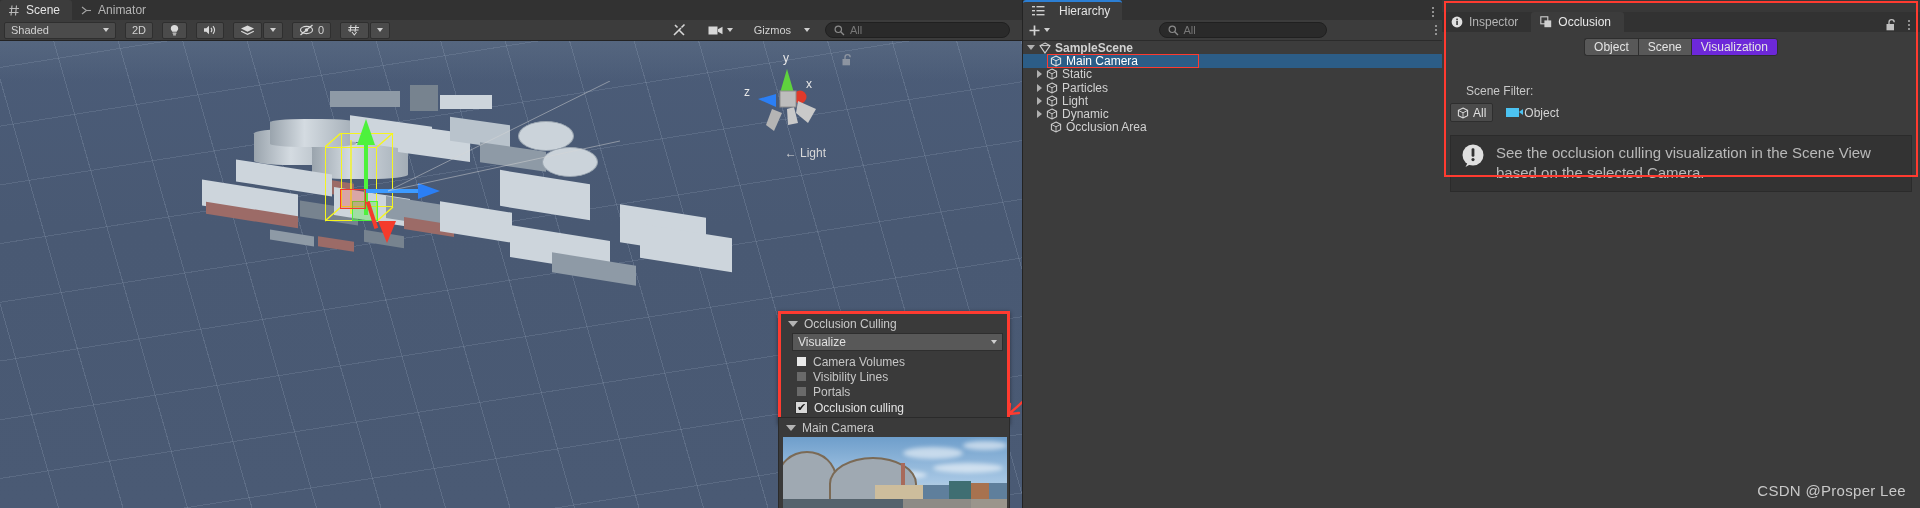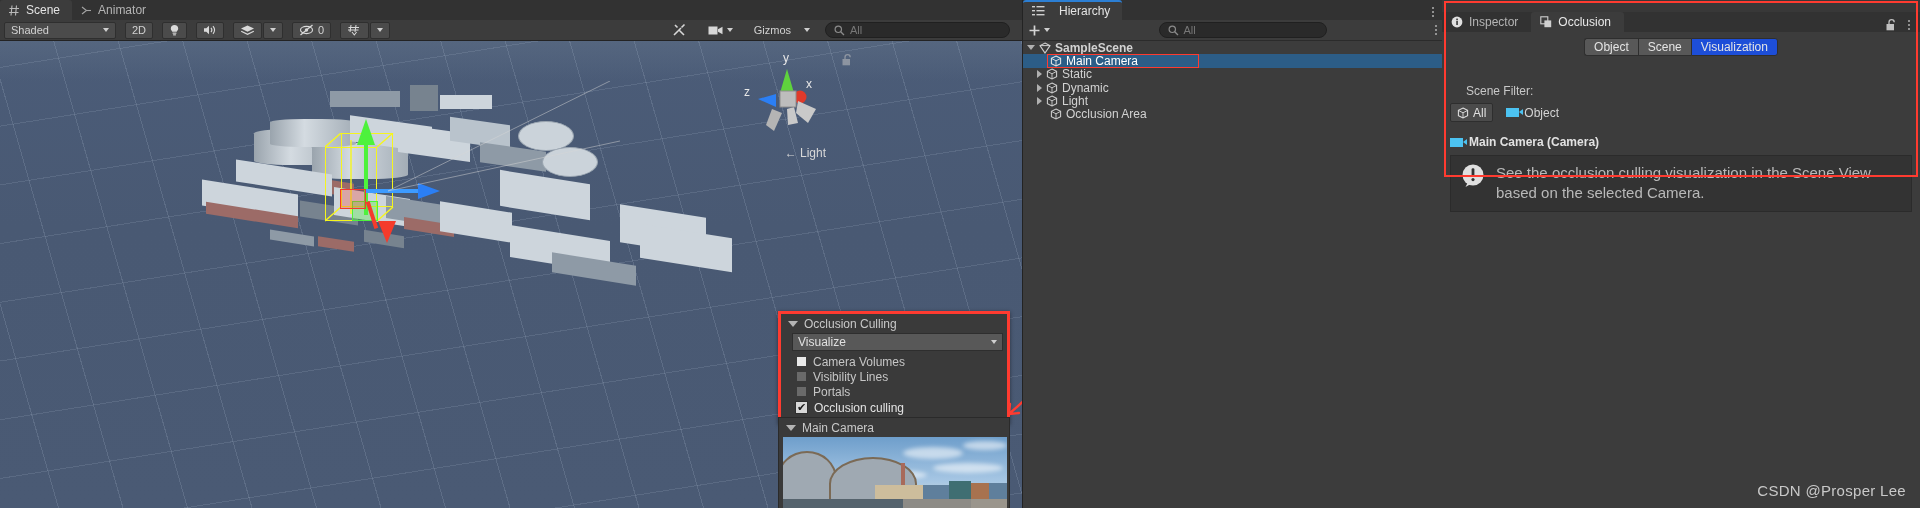--- a/index.html
+++ b/index.html
@@ -145,21 +145,21 @@
   .itab { height: 20px; padding: 0 13px 0 9px; display:flex; align-items:center; gap:6px; font-size:12px; color:#b4b4b4; }
   .itab.active { background: #3c3c3c; color:#e8e8e8; border-top-left-radius:3px; border-top-right-radius:3px;}
   .itab-right { margin-left:auto; display:flex; align-items:center; gap:10px; padding-right:10px; }
   .insp-body { background: #3c3c3c; height: 488px; padding-top: 6px; }
 
   .seg-row { display:flex; justify-content:center; margin-bottom: 28px; }
   .seg { height: 18px; padding: 0 9px; display:flex; align-items:center; font-size:12px;
          background:#585858; color:#e4e4e4; border: 1px solid #2e2e2e; border-right: none; }
   .seg:first-child { border-top-left-radius:3px; border-bottom-left-radius:3px; }
   .seg:last-child { border-right: 1px solid #2e2e2e; border-top-right-radius:3px; border-bottom-right-radius:3px; }
-  .seg.active { background: #1d4ed8; }
+  .seg.active { background: #6d28d9; }
 
   .insp-label { padding-left: 24px; font-size:12px; color:#c8c8c8; margin-bottom: 5px; }
   .filter-row { display:flex; align-items:center; gap: 13px; padding-left: 8px; margin-bottom: 13px; }
   .filt-btn { height: 19px; padding: 0 6px; display:flex; align-items:center; gap:4px; font-size:12px;
               background:#4b4b4b; border:1px solid #2e2e2e; border-radius:2px; color:#e0e0e0;}
   .filt-plain { display:flex; align-items:center; gap:5px; font-size:12px; color:#d4d4d4; }
   .cam-ico { width: 13px; height: 9px; background: #4cc3f2; position: relative; display:inline-block; }
   .cam-ico:after { content:''; position:absolute; right:-4px; top:1px; border-top:3.5px solid transparent;
       border-bottom:3.5px solid transparent; border-right:4px solid #4cc3f2; }
   .cam-title { display:flex; align-items:center; gap:6px; padding-left: 8px; font-size:12px; color:#e2e2e2; margin-bottom:6px; font-weight:bold; }
@@ -535,41 +535,51 @@
         <span class="arw"></span>
         <span class="cube-ico">
           <svg width="12" height="12" viewBox="0 0 12 12">
               <path d="M6 1l4.6 2.4v5.2L6 11 1.4 8.6V3.4z" fill="none" stroke="#cfcfcf" stroke-width="1.05"></path>
               <path d="M1.4 3.4L6 5.8l4.6-2.4M6 5.8V11" fill="none" stroke="#cfcfcf" stroke-width=".9"></path>
             </svg>
         </span>
         <span>Static</span>
       </div>
 
-
       <div class="hrow" style="padding-left:14px;">
         <span class="arw"></span>
         <span class="cube-ico">
           <svg width="12" height="12" viewBox="0 0 12 12">
               <path d="M6 1l4.6 2.4v5.2L6 11 1.4 8.6V3.4z" fill="none" stroke="#cfcfcf" stroke-width="1.05"></path>
               <path d="M1.4 3.4L6 5.8l4.6-2.4M6 5.8V11" fill="none" stroke="#cfcfcf" stroke-width=".9"></path>
             </svg>
         </span>
-        <span>Dynamic</span>
+        <span>Particles</span>
       </div>
 
       <div class="hrow" style="padding-left:14px;">
         <span class="arw"></span>
         <span class="cube-ico">
           <svg width="12" height="12" viewBox="0 0 12 12">
               <path d="M6 1l4.6 2.4v5.2L6 11 1.4 8.6V3.4z" fill="none" stroke="#cfcfcf" stroke-width="1.05"></path>
               <path d="M1.4 3.4L6 5.8l4.6-2.4M6 5.8V11" fill="none" stroke="#cfcfcf" stroke-width=".9"></path>
             </svg>
         </span>
         <span>Light</span>
+      </div>
+
+      <div class="hrow" style="padding-left:14px;">
+        <span class="arw"></span>
+        <span class="cube-ico">
+          <svg width="12" height="12" viewBox="0 0 12 12">
+              <path d="M6 1l4.6 2.4v5.2L6 11 1.4 8.6V3.4z" fill="none" stroke="#cfcfcf" stroke-width="1.05"></path>
+              <path d="M1.4 3.4L6 5.8l4.6-2.4M6 5.8V11" fill="none" stroke="#cfcfcf" stroke-width=".9"></path>
+            </svg>
+        </span>
+        <span>Dynamic</span>
       </div>
 
       <div class="hrow" style="padding-left:18px;">
         <span class="arw-pad"></span>
         <span class="cube-ico">
           <svg width="12" height="12" viewBox="0 0 12 12">
               <path d="M6 1l4.6 2.4v5.2L6 11 1.4 8.6V3.4z" fill="none" stroke="#cfcfcf" stroke-width="1.05"></path>
               <path d="M1.4 3.4L6 5.8l4.6-2.4M6 5.8V11" fill="none" stroke="#cfcfcf" stroke-width=".9"></path>
             </svg>
         </span>
@@ -640,24 +650,20 @@
               </svg>
           </span>
           <span>All</span>
         </div>
         <div class="filt-plain">
           <span class="cam-ico"></span>
           <span>Object</span>
         </div>
       </div>
 
-      <div class="cam-title">
-        <span class="cam-ico"></span>
-        <span>Main Camera (Camera)</span>
-      </div>
 
       <div class="helpbox">
         <span class="warn-ico">
           <svg width="26" height="26" viewBox="0 0 26 26">
               <circle cx="13" cy="12" r="10.5" fill="#e0e0e0"></circle>
               <path d="M8 19l-2.5 5 7-4z" fill="#e0e0e0"></path>
               <rect x="11.6" y="5.2" width="2.8" height="8.6" rx="1.2" fill="#333"></rect>
               <circle cx="13" cy="16.6" r="1.6" fill="#333"></circle>
             </svg>
         </span>

